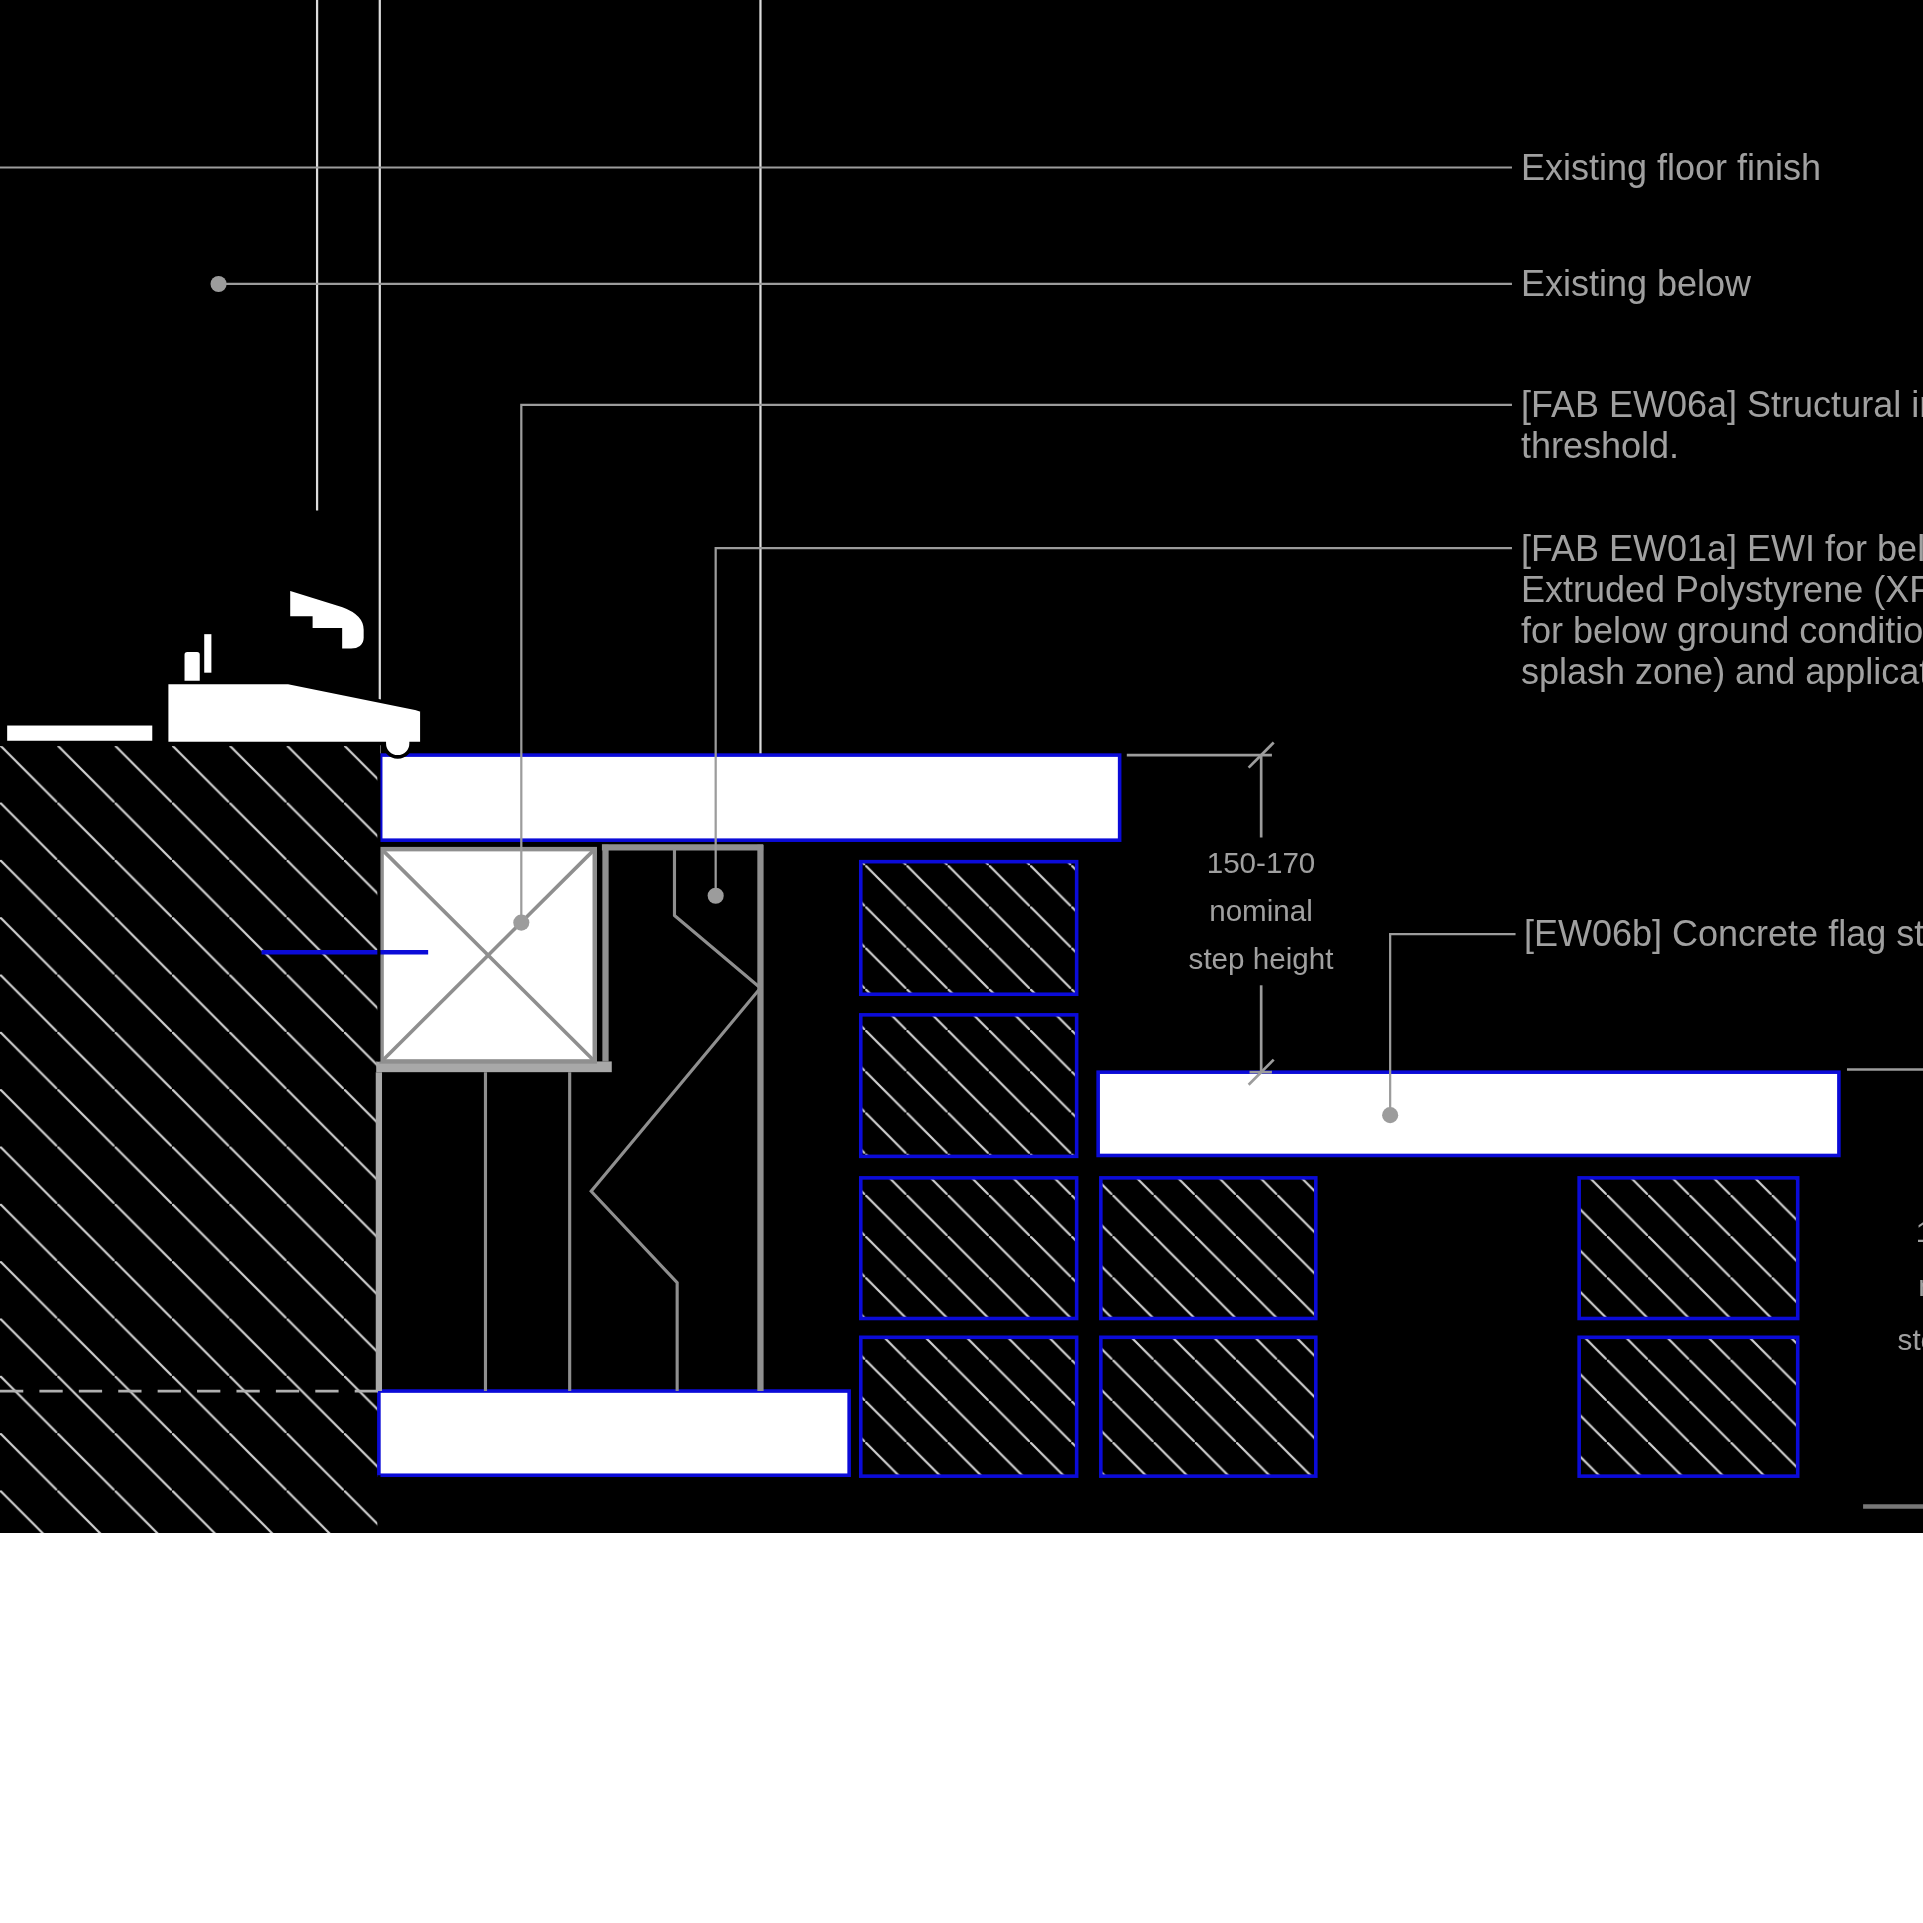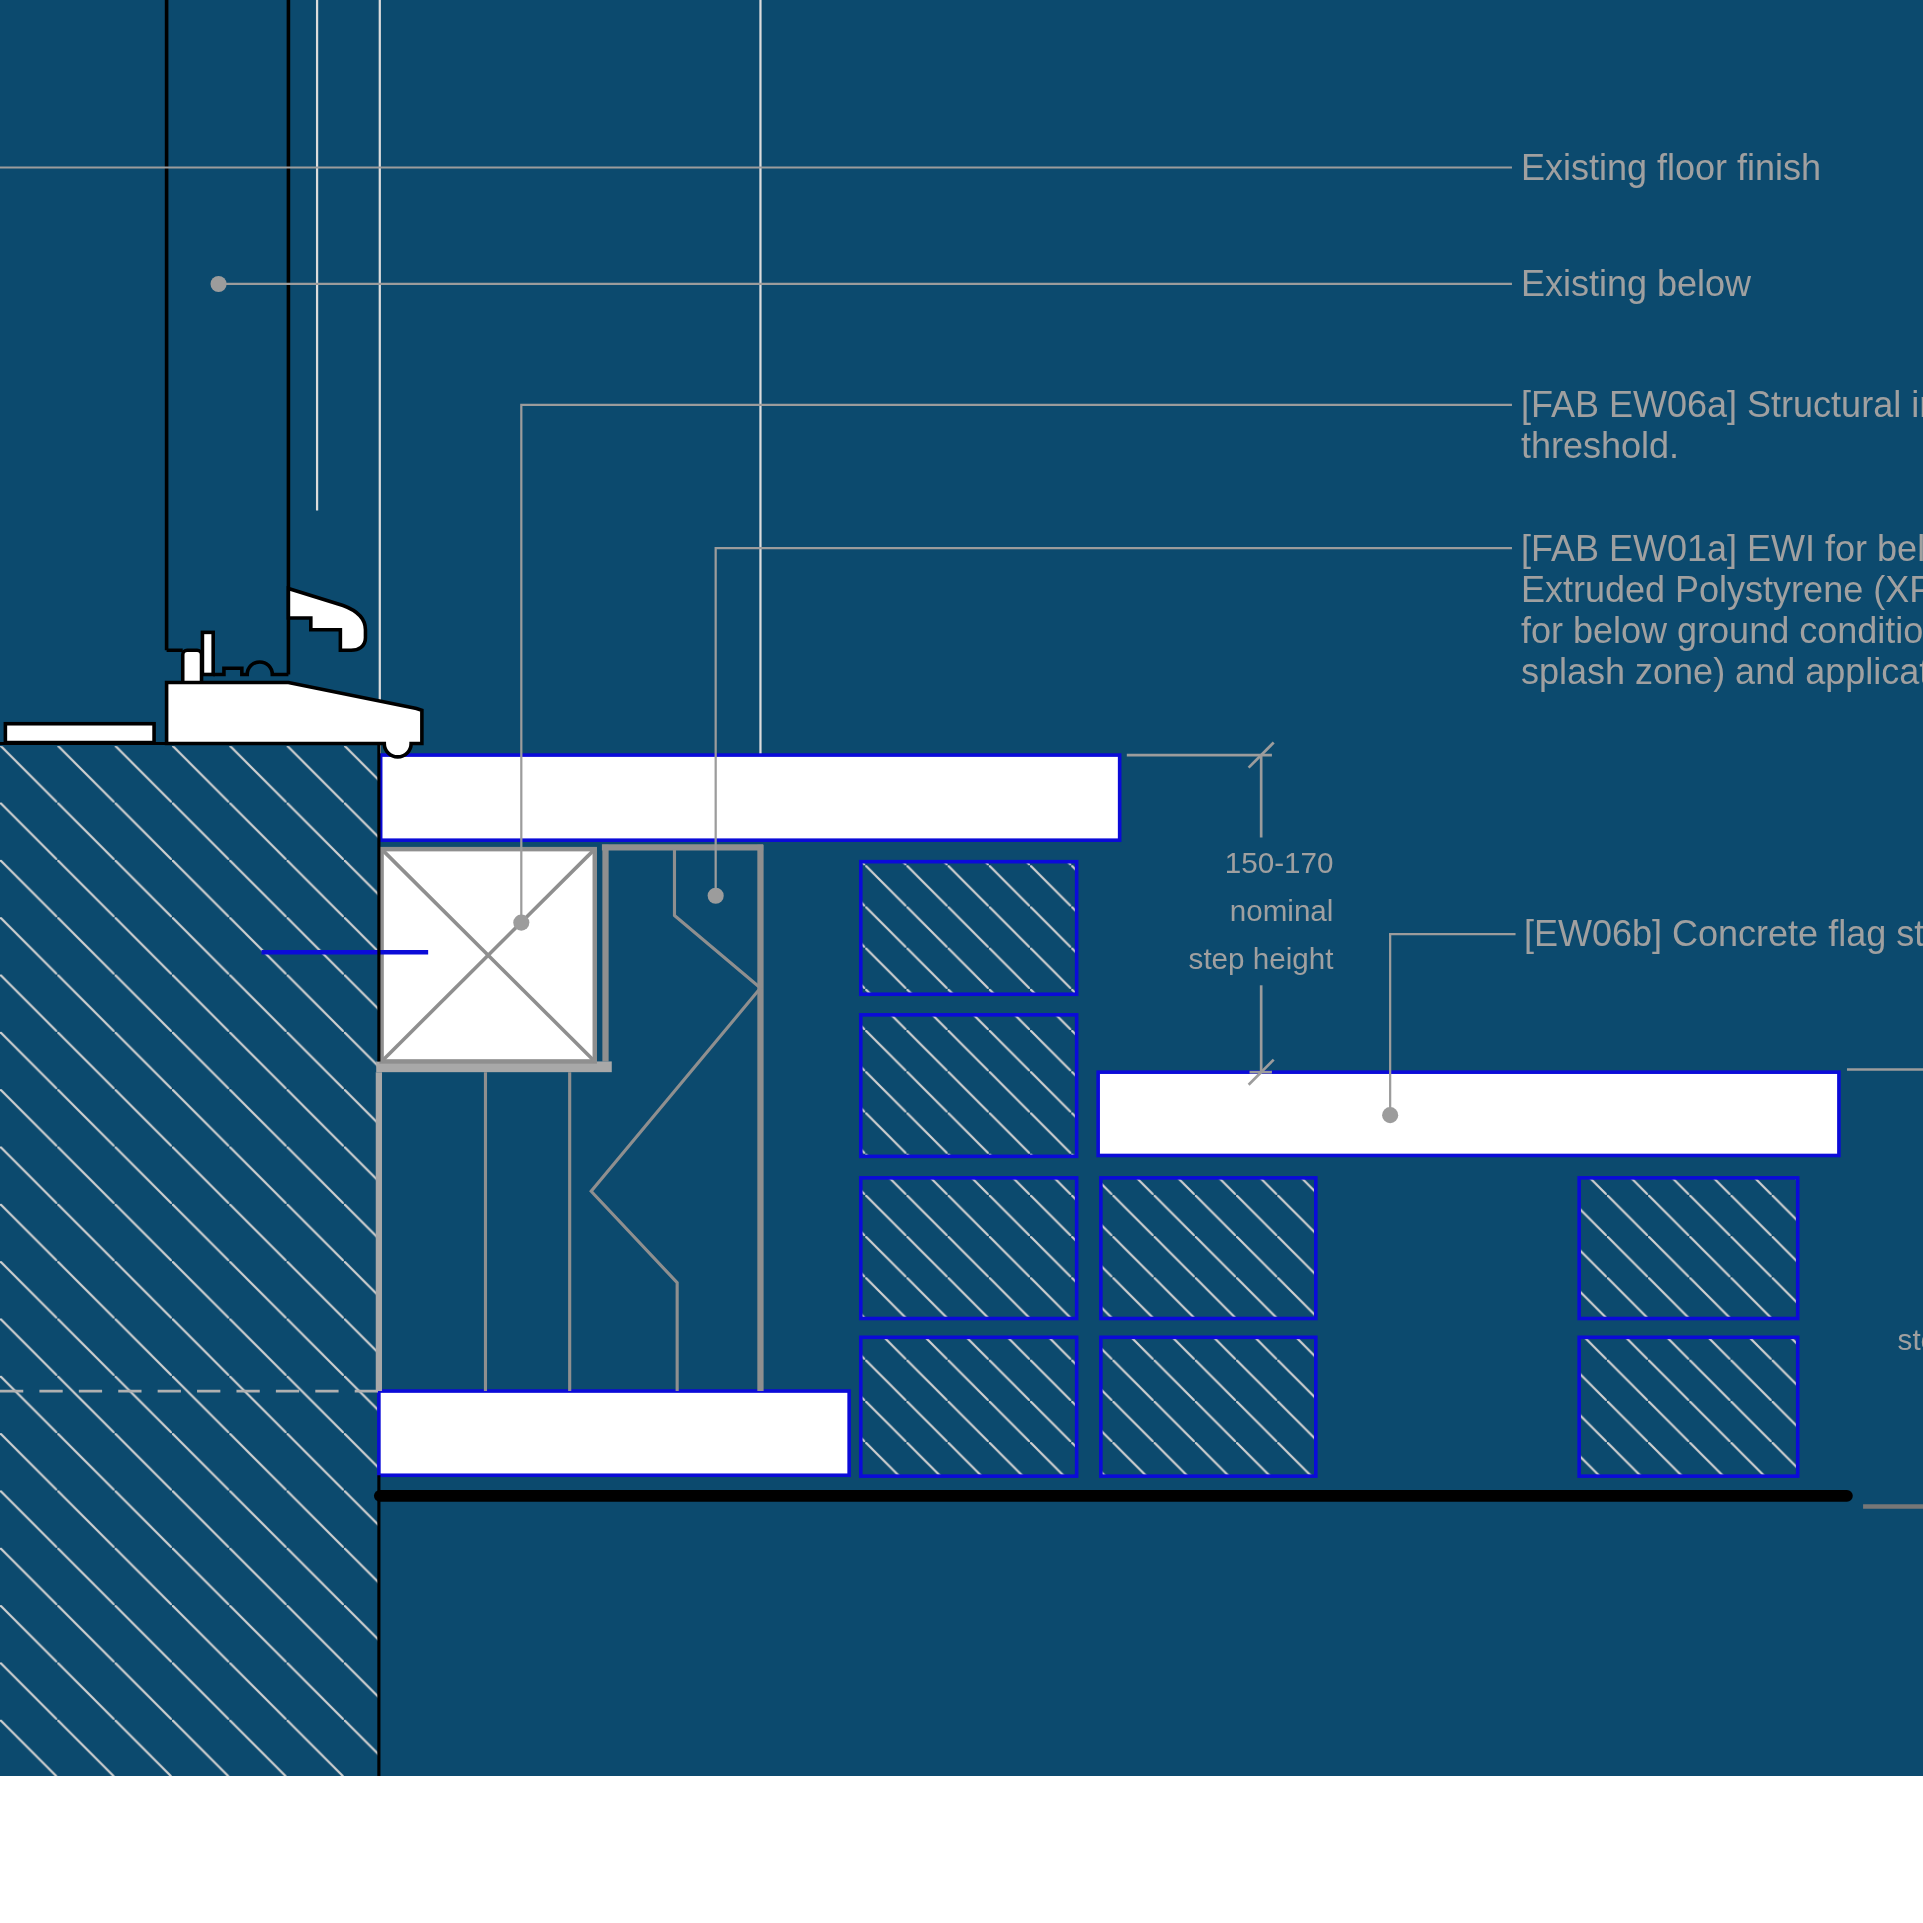--- a/index.html
+++ b/index.html
@@ -7,38 +7,38 @@
     --leader-gray:#9c9c9c;
     --text-gray:#a0a0a0;
     --hatch-gray:#d0d0d0;
     --component-gray:#8f8f8f;
     --projection-gray:#dcdcdc;
     --black:#000000;
   }
   html,body{margin:0;padding:0;background:#ffffff;}
   .canvas{
     position:relative;
-    width:1924px;height:1776px;
-    background:#0c4a6e;
+    width:1924px;height:1533px;
+    background:#000000;
     overflow:hidden;
     font-family:"Liberation Sans", sans-serif;
   }
   .canvas svg{position:absolute;left:0;top:0;}
   .ann{
     position:absolute;
     font-size:36px;line-height:41px;
     color:var(--text-gray);
     white-space:nowrap;
   }
   .ann div{white-space:nowrap;}
   .dim{
     position:absolute;
     font-size:29.6px;line-height:48px;
     color:var(--text-gray);
-    text-align:right;
+    text-align:center;
     transform:translateX(-50%);
     white-space:nowrap;
   }
   .dim2{line-height:54px;}
 </style>
 </head>
 <body>
 
 <div class="canvas">
 

